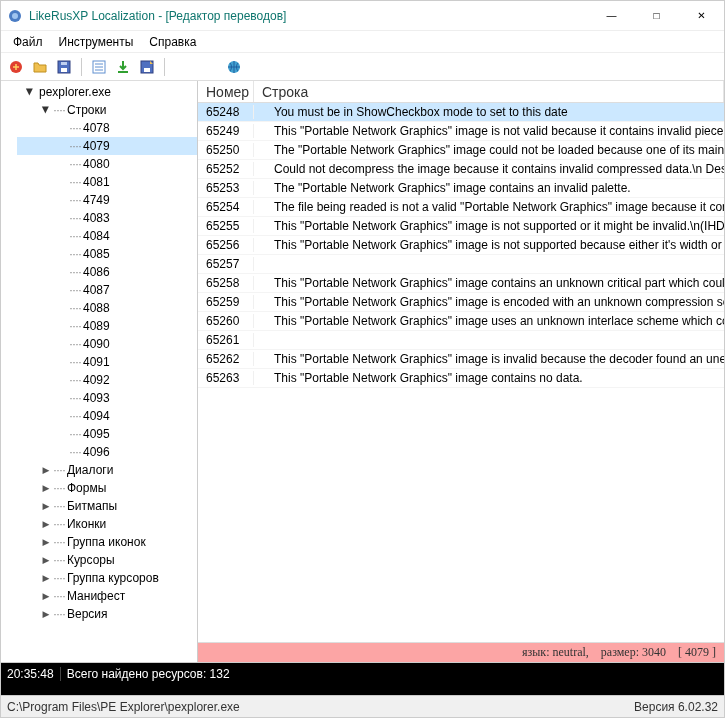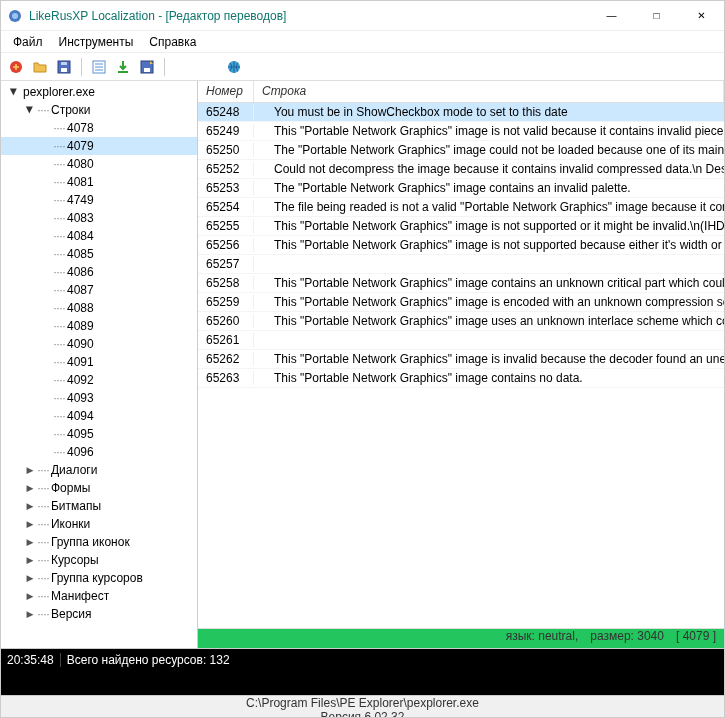--- a/index.html
+++ b/index.html
@@ -73,20 +73,21 @@
     overflow-y: auto;
     padding: 2px 0;
     font-size: 12px;
   }
   .tree .row {
     display: flex;
     align-items: center;
     height: 18px;
     padding-left: 6px;
     white-space: nowrap;
+    margin-left: 16px;
   }
   .tree .row.selected { background: #cce8ff; }
   .tree .toggle {
     width: 14px; height: 14px;
     display: inline-flex; align-items: center; justify-content: center;
     font-size: 9px; color: #555;
     transform-origin: center;
   }
   .tree .toggle.open { transform: rotate(90deg); color: #333; }
   .tree .spacer { display: inline-block; }
@@ -97,22 +98,21 @@
     flex: 1;
     display: flex;
     flex-direction: column;
     min-width: 0;
   }
   .grid-head {
     display: flex;
     height: 22px;
     background: #fff;
     border-bottom: 1px solid #ddd;
-    font-size: 12px;
-    font-style: italic;
+    font-size: 14px;
   }
   .grid-head .col {
     padding: 3px 8px;
     border-right: 1px solid #e5e5e5;
     color: #333;
   }
   .col-num { width: 56px; }
   .col-str { flex: 1; }
   .grid-body {
     flex: 1;
@@ -128,32 +128,34 @@
     white-space: nowrap;
     gap: 12px;
   }
   .grid-row.selected { background: #cce8ff; }
   .grid-row .cell { padding: 0 8px; overflow: hidden; text-overflow: clip; }
   .grid-row .cell.num { width: 56px; border-right: 1px solid #f0f0f0; }
   .grid-row .cell.str { flex: 1; }
   
   .infobar {
     height: 20px;
-    background: #22c55e;
+    background: #fca5a5;
     border-top: 1px solid #ddd;
     display: flex;
     justify-content: flex-end;
+    align-items: center;
     padding: 0 8px;
     font-size: 12px;
     gap: 12px;
     color: #333;
+    font-family: Liberation Serif, serif;
   }
   
   .console {
-    height: 46px;
+    height: 32px;
     background: #000;
     color: #fff;
     font-size: 12px;
     display: flex;
     align-items: flex-start;
     padding: 4px 6px;
     gap: 6px;
     text-align: center;
   }
   .console .sep-v { width: 1px; height: 14px; background: #444; }
@@ -161,21 +163,20 @@
   .statusbar {
     height: 22px;
     background: #f0f0f0;
     border-top: 1px solid #ccc;
     display: flex;
     align-items: center;
     padding: 0 6px;
     font-size: 12px;
     justify-content: space-between;
     color: #333;
-    flex-direction: column;
   }
 </style>
 </head>
 <body>
 
 <div class="titlebar">
   <svg class="app-icon" viewBox="0 0 16 16">
       <circle cx="8" cy="8" r="6" fill="#4a7cc4"></circle>
       <circle cx="8" cy="8" r="3" fill="#9fc4f0"></circle>
     </svg>

